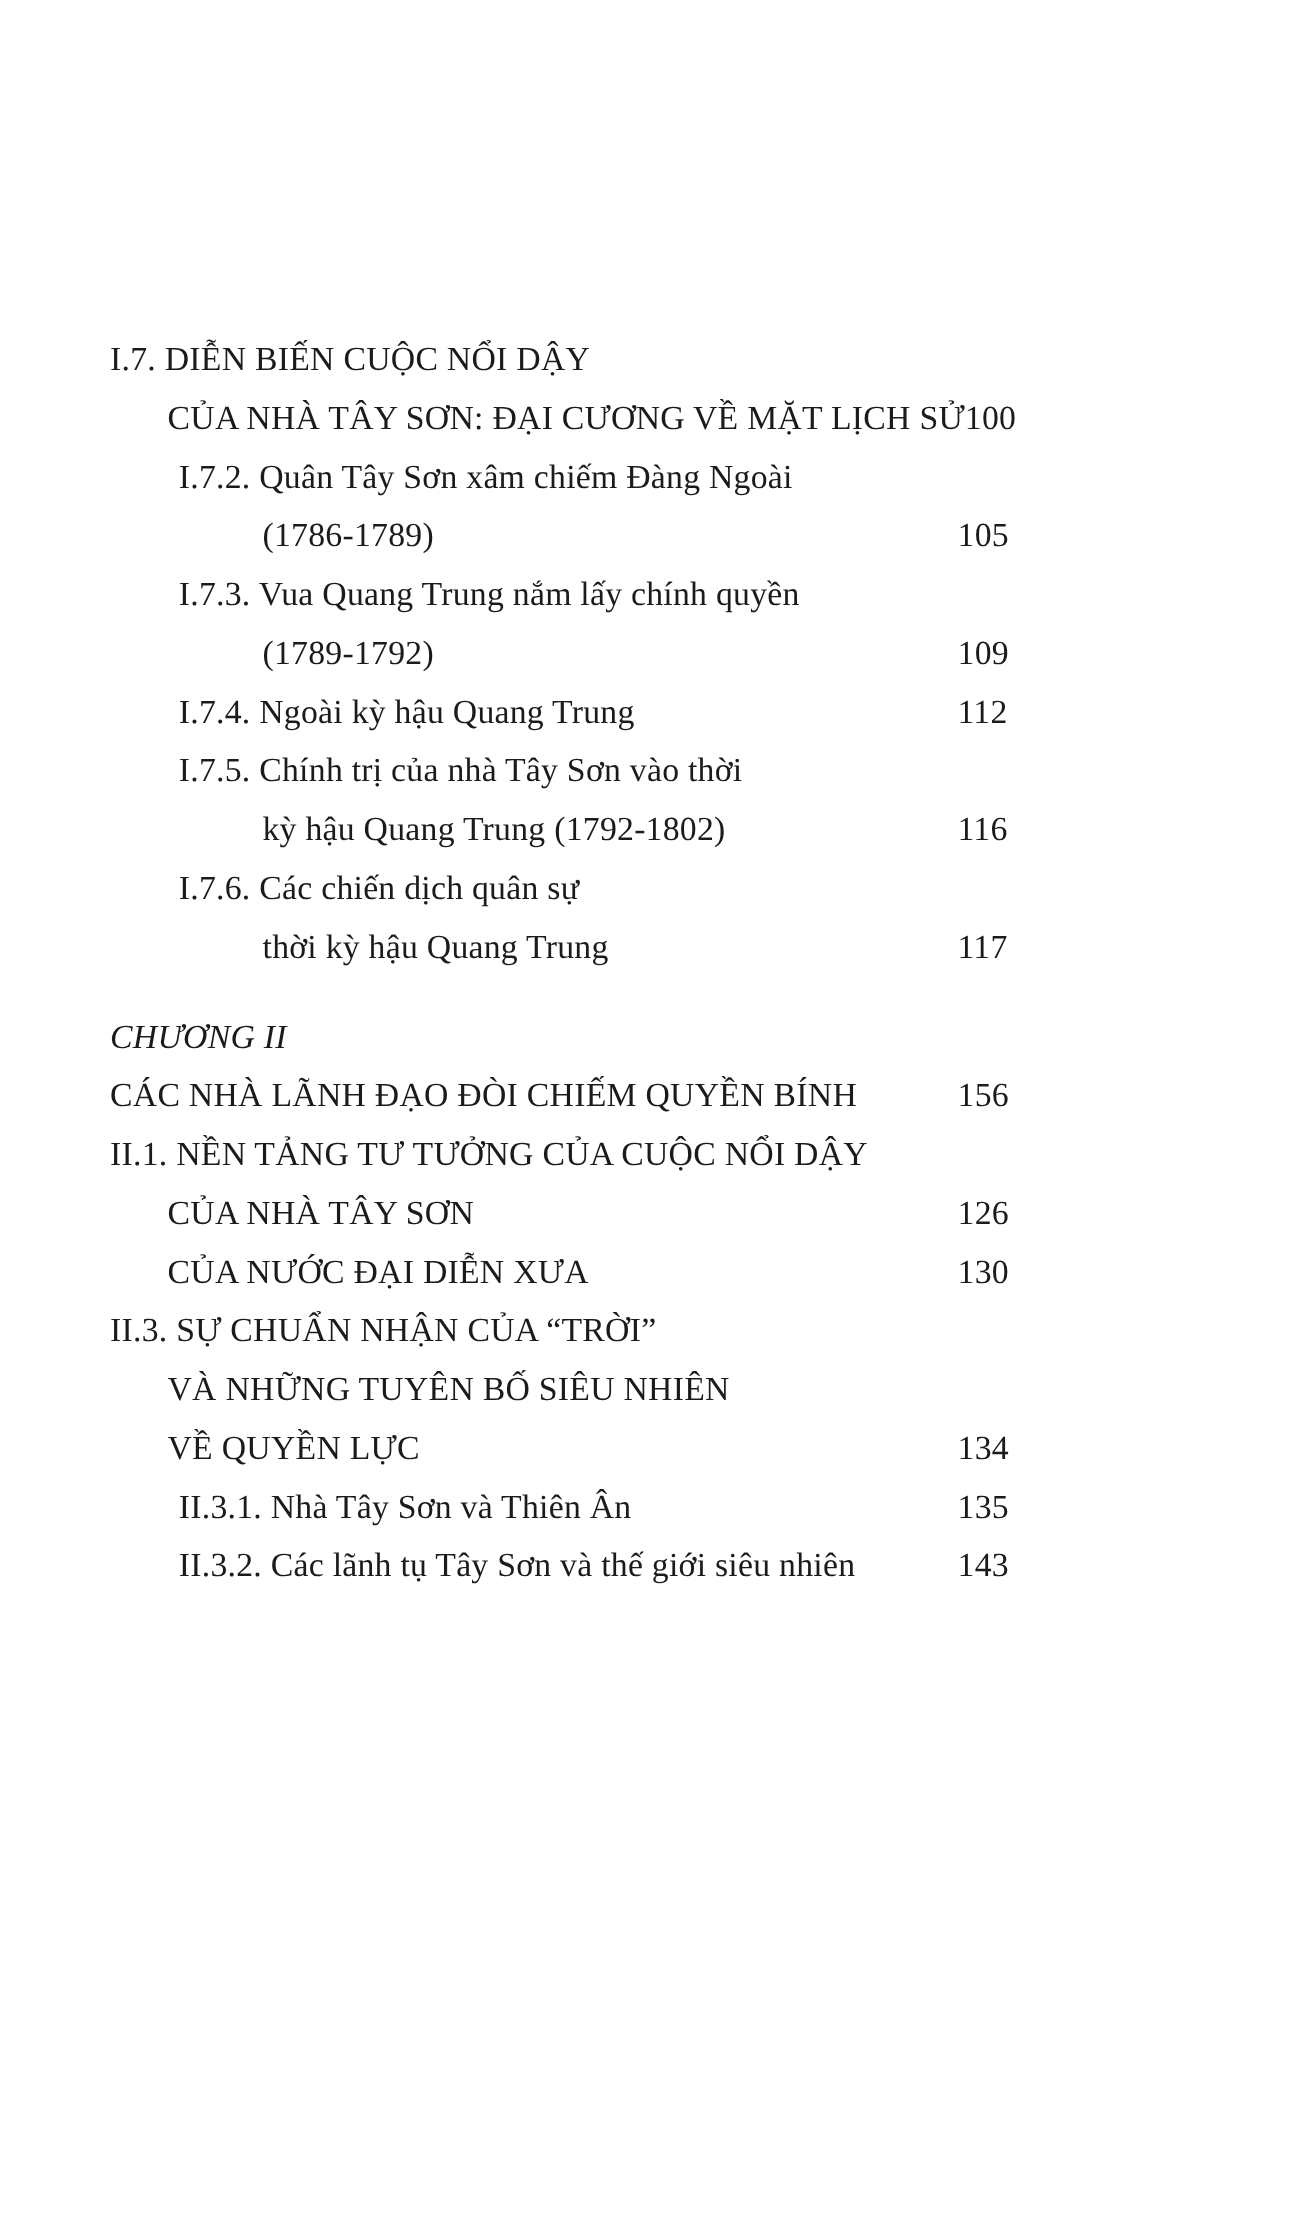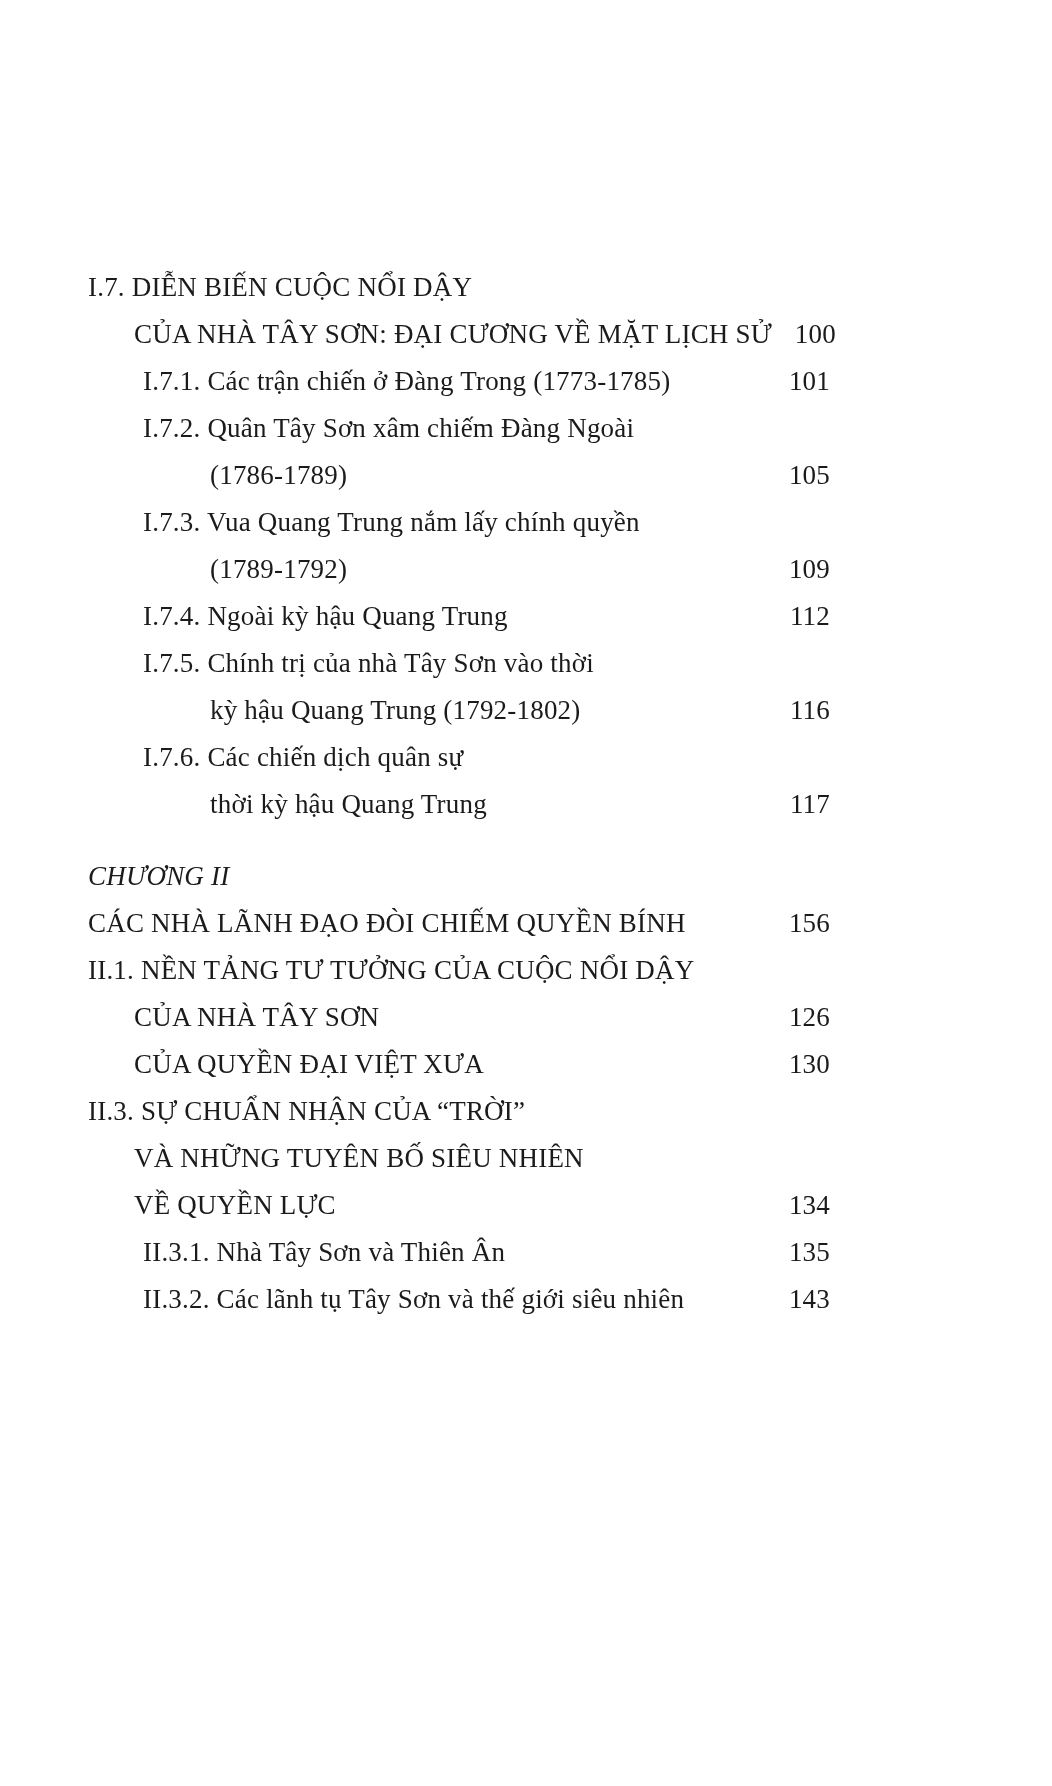--- a/index.html
+++ b/index.html
@@ -32,43 +32,38 @@
     line-height: 47px;
     letter-spacing: 0.2px;
   }
   .row .entry-text {
     flex: 1 1 auto;
     white-space: nowrap;
     overflow: visible;
   }
   .row .entry-page {
     flex: 0 0 64px;
-    text-align: right;
   }
   .indent-1 .entry-text { padding-left: 46px; }
   .indent-2 .entry-text { padding-left: 55px; }
   .indent-3 .entry-text { padding-left: 122px; }
   .gap-before { margin-top: 25px; font-style: italic; }
 </style>
 </head>
 <body>
 
 <div class="page">
   <div class="toc" id="toc">
       <div class="row indent-0">
         <span class="entry-text">I.7. DIỄN BIẾN CUỘC NỔI DẬY</span>
         <span class="entry-page"></span>
       </div>
       <div class="row indent-1">
         <span class="entry-text">CỦA NHÀ TÂY SƠN: ĐẠI CƯƠNG VỀ MẶT LỊCH SỬ</span>
         <span class="entry-page">100</span>
-      </div>
-      <div class="row indent-2">
-        <span class="entry-text">I.7.1. Các trận chiến ở Đàng Trong (1773-1785)</span>
-        <span class="entry-page">101</span>
       </div>
       <div class="row indent-2">
         <span class="entry-text">I.7.2. Quân Tây Sơn xâm chiếm Đàng Ngoài</span>
         <span class="entry-page"></span>
       </div>
       <div class="row indent-3">
         <span class="entry-text">(1786-1789)</span>
         <span class="entry-page">105</span>
       </div>
       <div class="row indent-2">
@@ -109,21 +104,21 @@
       </div>
       <div class="row indent-0">
         <span class="entry-text">II.1. NỀN TẢNG TƯ TƯỞNG CỦA CUỘC NỔI DẬY</span>
         <span class="entry-page"></span>
       </div>
       <div class="row indent-1">
         <span class="entry-text">CỦA NHÀ TÂY SƠN</span>
         <span class="entry-page">126</span>
       </div>
       <div class="row indent-1">
-        <span class="entry-text">CỦA QUYỀN ĐẠI VIỆT XƯA</span>
+        <span class="entry-text">CỦA NƯỚC ĐẠI DIỄN XƯA</span>
         <span class="entry-page">130</span>
       </div>
       <div class="row indent-0">
         <span class="entry-text">II.3. SỰ CHUẨN NHẬN CỦA “TRỜI”</span>
         <span class="entry-page"></span>
       </div>
       <div class="row indent-1">
         <span class="entry-text">VÀ NHỮNG TUYÊN BỐ SIÊU NHIÊN</span>
         <span class="entry-page"></span>
       </div>

